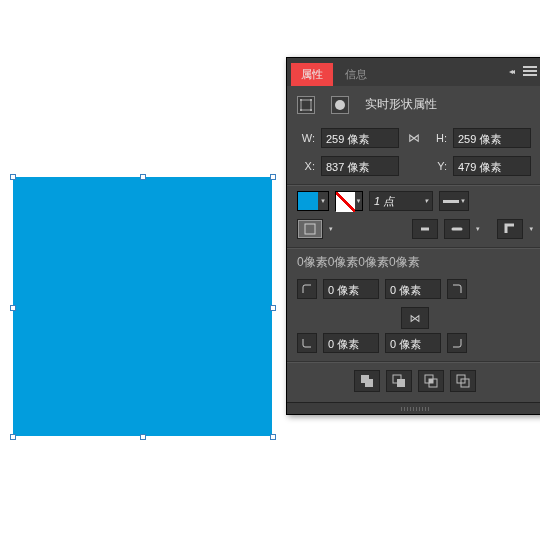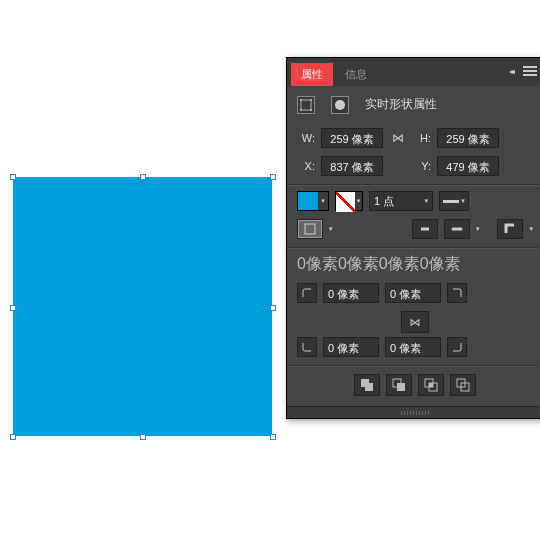--- a/index.html
+++ b/index.html
@@ -59,21 +59,21 @@
   }
   .icon-box svg{display:block;}
   .section-title{ color:#ddd; font-size:12px;}
 
   .row { display:flex; align-items:center; gap:6px; margin-bottom:8px;}
   .label { color:#ddd; width:18px; text-align:right; }
   .input-dark {
     background:#333; border:1px solid #222; color:#eee; height:20px;
     padding:0 4px; font-size:11px; line-height:20px;
   }
-  .w70 { width: 62px; text-align: center; }
+  .w70 { width: 78px; }
 
   .link-icon { width:18px; color:#ccc; text-align:center; font-size:12px; }
 
   .hr { height:1px; background:#333; margin:6px -10px; box-shadow: 0 1px 0 #555;}
   
   .swatch {
     width:32px; height:20px; border:1px solid #000; display:flex;
   }
   .swatch-color{flex:1;}
   .swatch-caret{width:10px;background:#3a3a3a;display:flex;align-items:center;justify-content:center;color:#ccc;font-size:7px;}
@@ -81,21 +81,21 @@
     width:22px;height:20px;border:1px solid #000;background:#fff;position:relative;
   }
   .nostroke::after{content:"";position:absolute;left:0;top:0;right:0;bottom:0;
     background:linear-gradient(to top right, transparent 45%, #e00 45%, #e00 55%, transparent 55%);}
   
   .dropdown{
     background:#333;border:1px solid #222;color:#eee;height:20px;display:flex;align-items:center;
     padding:0 4px; gap:4px; font-size:11px;
   }
   .dropdown .caret{margin-left:auto;font-size:7px;color:#ccc;}
-  .dd-1pt{width:64px;}
+  .dd-1pt{width:64px;font-style:italic;}
 
   .strokebtn{width:30px;height:20px;background:#333;border:1px solid #222;display:flex;align-items:center;justify-content:center;}
   .strokebtn .line{width:16px;height:3px;background:#ccc;}
 
   .alignbtn{width:26px;height:20px;background:#333;border:1px solid #222;display:flex;align-items:center;justify-content:center;}
   .alignbtn.sel{background:#666;box-shadow: inset 0 0 0 1px #999;}
 
   .linkbtn{
     width:28px;height:22px;background:#333;border:1px solid #222;display:flex;align-items:center;justify-content:center;color:#ccc;
     margin:4px auto;
@@ -105,21 +105,21 @@
   .corner-ic{width:20px;height:20px;border:1px solid #222;background:#333;display:flex;align-items:center;justify-content:center;}
   .corner-ic svg{display:block;}
 
   .actions{display:flex;justify-content:center;gap:6px;margin-top:8px;}
   .act{width:26px;height:22px;background:#333;border:1px solid #222;display:flex;align-items:center;justify-content:center;}
   .act svg{display:block;}
 
   .footer{height:12px;background:#3c3c3c;border-top:1px solid #222;display:flex;align-items:center;justify-content:center;}
   .grip{width:28px;height:4px;background:repeating-linear-gradient(90deg,#666,#666 1px,transparent 1px,transparent 3px);}
   
-  .readout{color:#bbb;font-size:16px;margin:4px 0 8px;}
+  .readout{color:#bbb;font-size:12px;margin:4px 0 8px;}
 </style>
 </head>
 <body>
 
 <div class="shape"></div>
 <div class="handle h-tl"></div>
 <div class="handle h-tm"></div>
 <div class="handle h-tr"></div>
 <div class="handle h-ml"></div>
 <div class="handle h-mr"></div>

